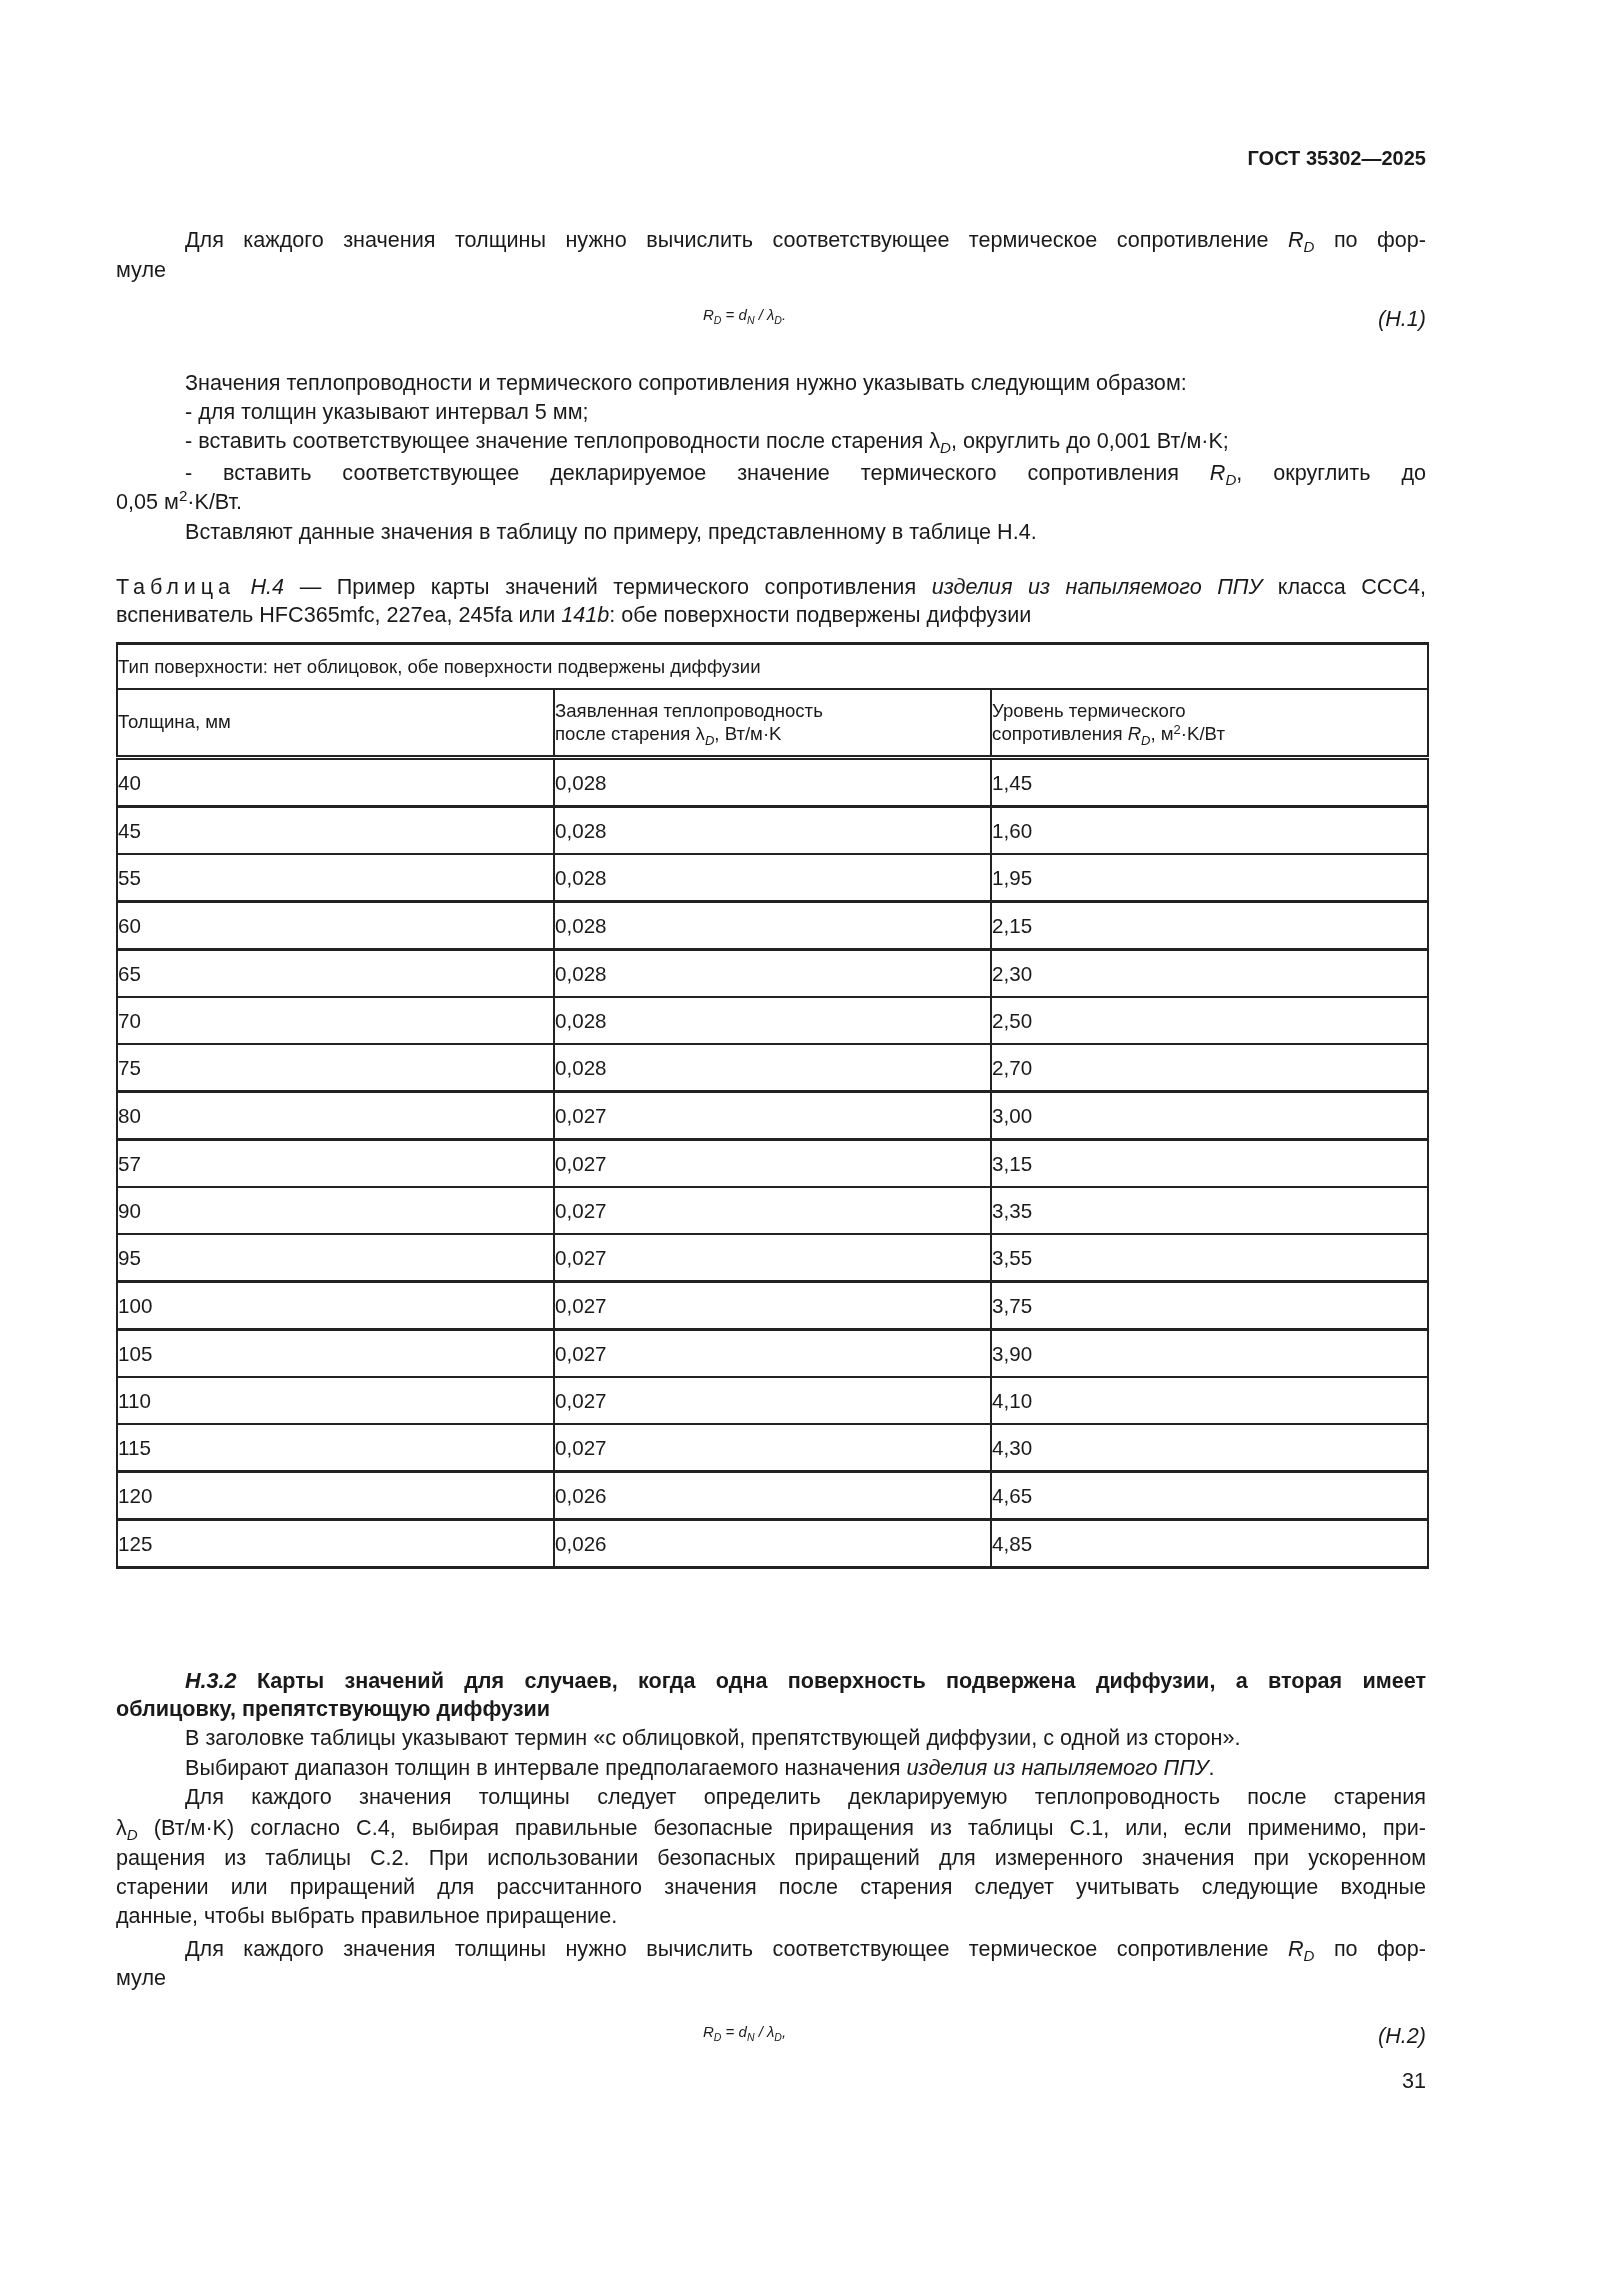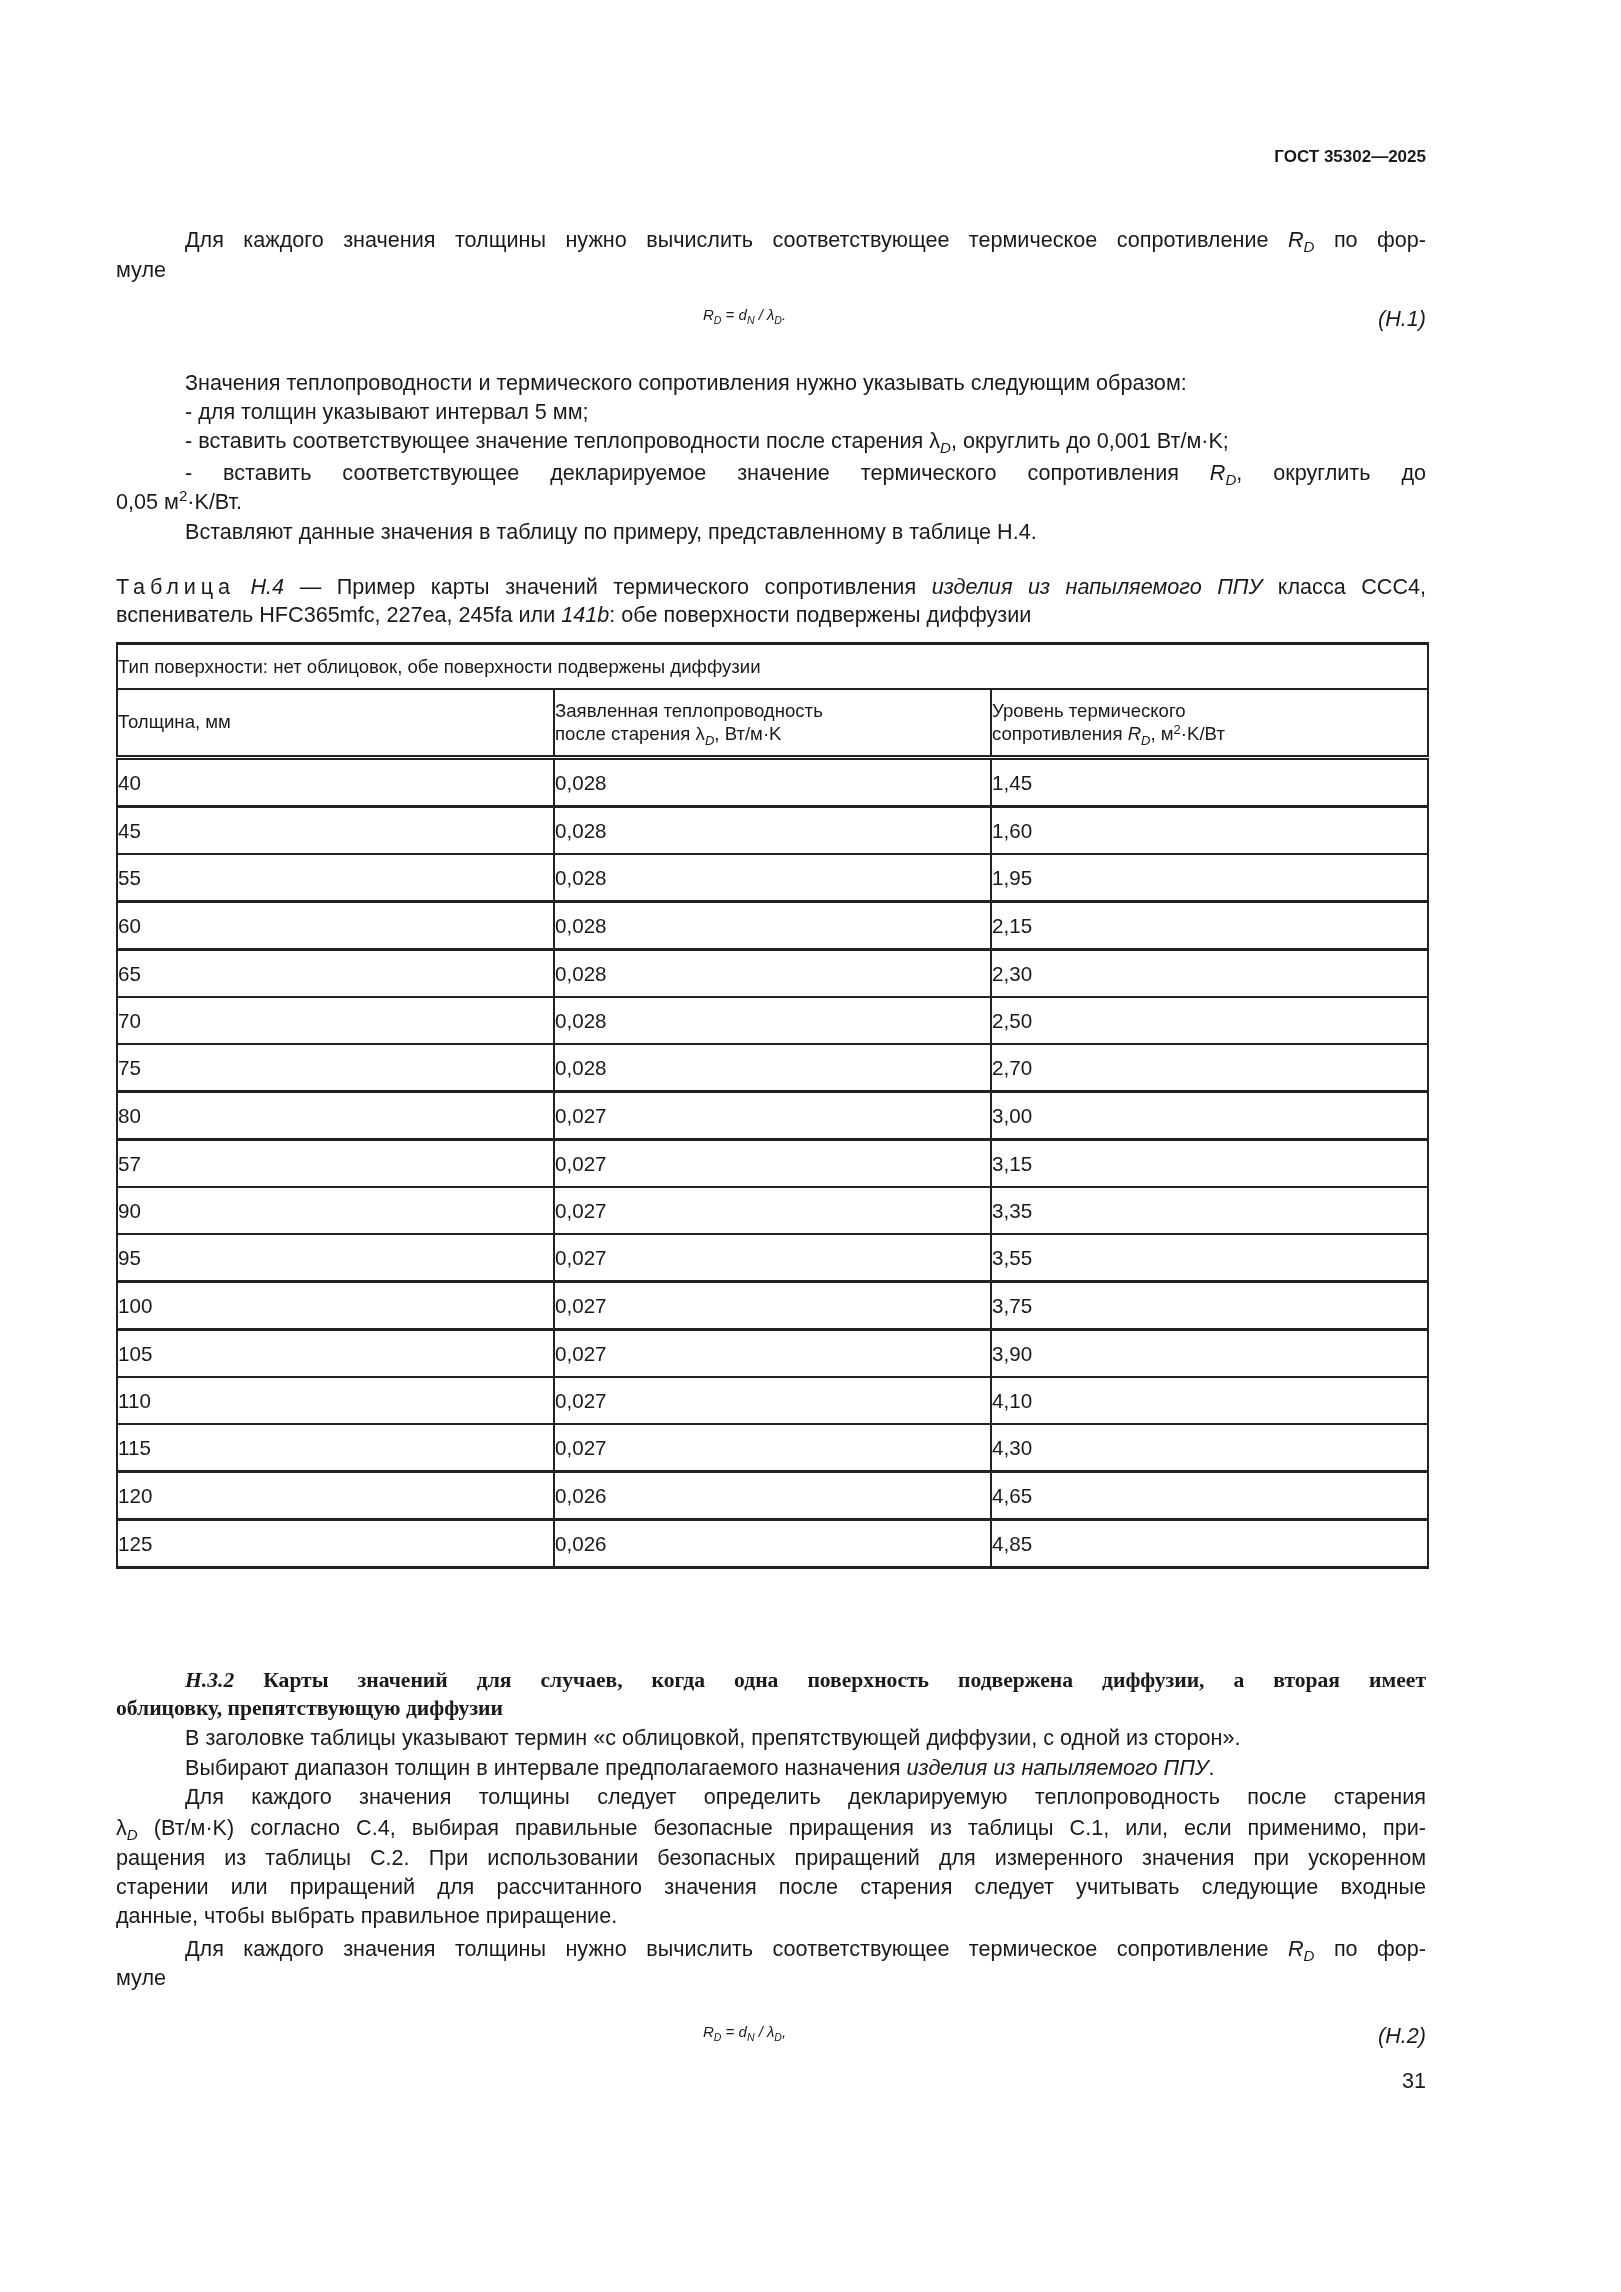--- a/index.html
+++ b/index.html
@@ -1,36 +1,36 @@
 <!DOCTYPE html>
 <html><head>
 <meta charset="utf-8">
 <style>
   html, body { margin:0; padding:0; background:#ffffff; }
   body { width:1621px; height:2293px; position:relative; overflow:hidden;
          font-family:"Liberation Sans", sans-serif; color:#1a1a1a; }
   .line { position:absolute; left:116px; width:1310px; font-size:21.6px; line-height:29px; white-space:nowrap; }
   .ind { padding-left:69px; box-sizing:border-box; }
   .just { text-align:justify; text-align-last:justify; }
-  .hdr { position:absolute; right:195px; top:147px; font-size:17px; font-weight:bold; }
+  .hdr { position:absolute; right:195px; top:147px; font-size:20px; font-weight:bold; }
   .formula { position:absolute; font-size:15px; font-style:italic; }
   .eqno { position:absolute; right:195px; font-size:21.6px; font-style:italic; }
   sub { font-size:70%; vertical-align:-0.35em; line-height:0; }
   sup { font-size:70%; vertical-align:0.5em; line-height:0; }
   i { font-style:italic; }
   .spaced { letter-spacing:4.9px; }
   table.t { position:absolute; left:116px; top:642px; width:1311px; border-collapse:collapse;
             font-size:20.6px; table-layout:fixed; }
   table.t td { border:2px solid #222; vertical-align:middle; padding:0; }
   table.t tr.title td { height:43px; font-size:18.6px; border-top:3.9px solid #222; }
   table.t tr.colhead td { height:65px; font-size:18.6px; line-height:22.5px; border-bottom:5.9px double #222; }
   table.t tr.row td { height:45px; }
   table.t tr.row.thick td { border-top:3.9px solid #222; }
   table.t tr.row.last td { border-bottom:3.9px solid #222; }
-  .bold { font-weight:bold;font-family:Liberation Serif, serif; }
+  .bold { font-weight:bold; }
   .pageno { position:absolute; right:195px; top:2068px; font-size:21.6px; }
 </style>
 </head>
 <body>
 
 <div class="hdr">ГОСТ 35302—2025</div>
 
 <div class="line ind just" style="top:225px;"><span>Для каждого значения толщины нужно вычислить соответствующее термическое сопротивление </span><i>R</i><sub><i>D</i></sub><span> по фор-</span></div>
 <div class="line" style="top:255px;">муле</div>
 

